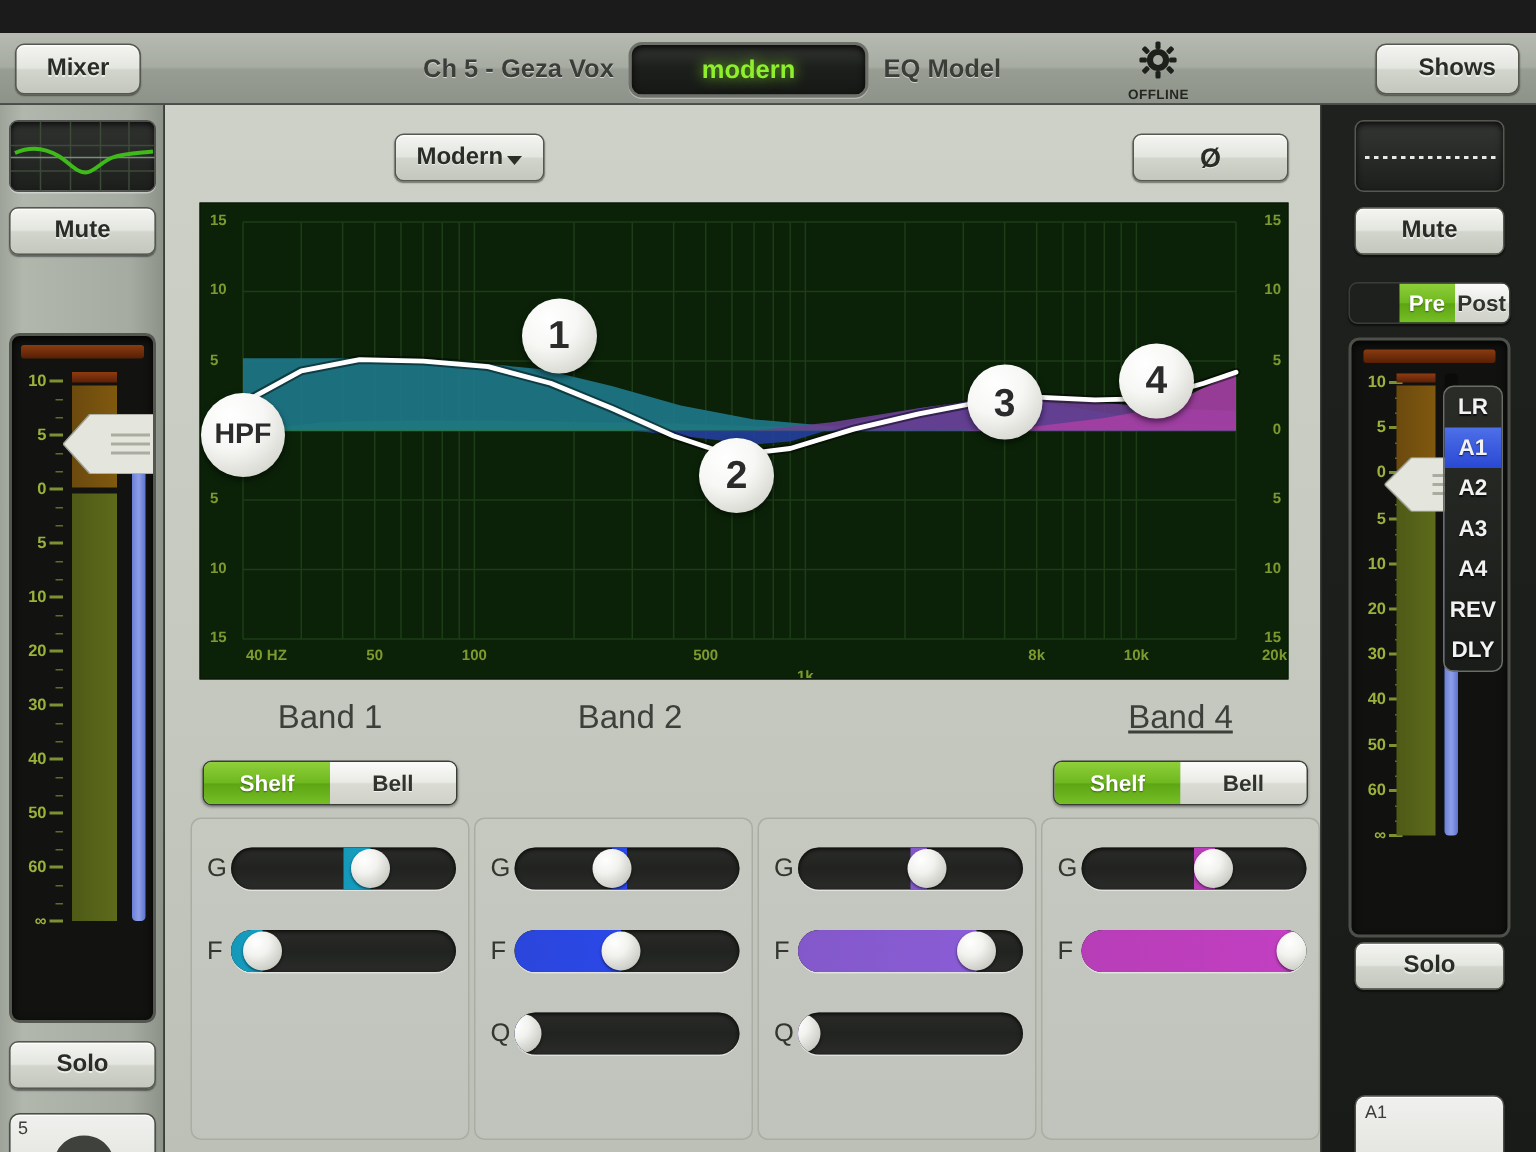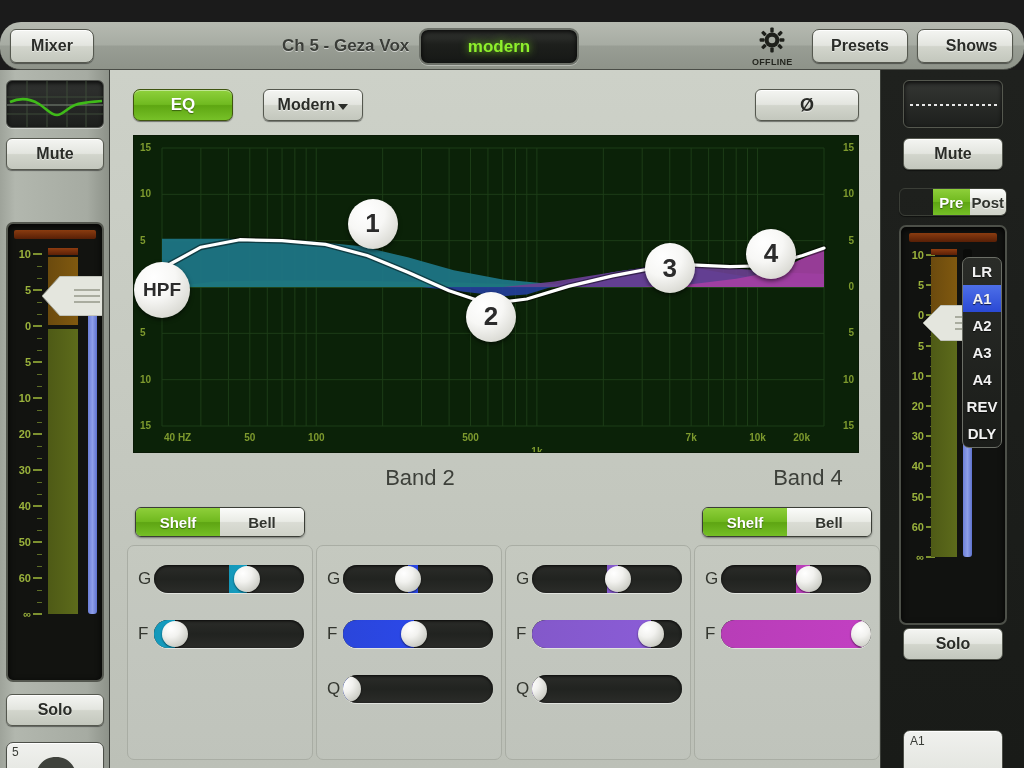--- a/index.html
+++ b/index.html
@@ -27,21 +27,20 @@
   .batt::after { content: ""; position: absolute; right: -3px; top: 3px; width: 2px; height: 5px;
           background: #dcdcdc; border-radius: 0 1px 1px 0; }
   .batt i { position: absolute; left: 1px; top: 1px; bottom: 1px; width: 18px; background: #e8e8e8;
           display: block; border-radius: 1px; }
 
   
   .toolbar {
     position: absolute; left: 0; top: 22px; width: 1024px; height: 48px;
     background: linear-gradient(#b6bab1 0%, #a7aca3 48%, #989d94 52%, #8e9389 100%);
     border-bottom: 1px solid #4a4d47;
-    border-radius: 21px;
   }
   .btn3d {
     background: linear-gradient(#f4f5f2 0%, #e3e5df 48%, #d2d5cc 52%, #c3c7bd 100%);
     border: 1px solid #55584f; border-radius: 7px;
     box-shadow: 0 1px 1px rgba(0,0,0,.45), inset 0 1px 0 rgba(255,255,255,.85);
     color: #2a2c28; font-weight: bold; text-align: center;
     display: flex; align-items: center; justify-content: center; cursor: pointer;
     text-shadow: 0 1px 0 rgba(255,255,255,.6);
   }
   .back-btn { position: absolute; left: 10px; top: 7px; width: 84px; height: 34px;
@@ -206,38 +205,38 @@
 <body>
 
 <div id="app">
 
 
   <div class="toolbar">
     <div class="back-arrow">‹</div>
     <div class="btn3d back-btn">Mixer</div>
     <div class="ch-name">Ch 5 - Geza Vox</div>
     <div class="model-display">modern</div>
+    <div class="eqmodel-lbl">EQ Model</div>
     <div class="offline-wrap">
       <svg width="26" height="26" viewBox="0 0 26 26">
         <g fill="#1e201b">
           <circle cx="13" cy="13" r="7.4"></circle>
           <rect x="11.3" y="0.6" width="3.4" height="5" rx="1"></rect>
           <rect x="11.3" y="20.4" width="3.4" height="5" rx="1"></rect>
           <rect x="0.6" y="11.3" width="5" height="3.4" rx="1"></rect>
           <rect x="20.4" y="11.3" width="5" height="3.4" rx="1"></rect>
           <rect x="3.2" y="3.9" width="3.4" height="5" rx="1" transform="rotate(-45 4.9 6.4)"></rect>
           <rect x="19.4" y="17.1" width="3.4" height="5" rx="1" transform="rotate(-45 21.1 19.6)"></rect>
           <rect x="19.4" y="3.9" width="3.4" height="5" rx="1" transform="rotate(45 21.1 6.4)"></rect>
           <rect x="3.2" y="17.1" width="3.4" height="5" rx="1" transform="rotate(45 4.9 19.6)"></rect>
         </g>
         <circle cx="13" cy="13" r="3.3" fill="#a7aca3"></circle>
       </svg>
       <div class="offline-lbl">OFFLINE</div>
     </div>
-    <div class="btn3d presets-btn">Presets</div>
     <div class="btn3d shows-btn">Shows</div>
   </div>
 
   <div class="strip-left">
     <div class="mini-eq">
       <svg width="98" height="48" viewBox="0 0 98 48">
         <g stroke="#3c4a38" stroke-width="1">
           <line x1="20" y1="0" x2="20" y2="48"></line>
             <line x1="40" y1="0" x2="40" y2="48"></line>
           <line x1="60" y1="0" x2="60" y2="48"></line>
@@ -412,21 +411,20 @@
     </div>
 
     <div class="btn3d rbtn" style="top:558px">Solo</div>
     <div class="aux-box">
       <div class="aux-num">A1</div>
       <div class="aux-lbl">Aux 1</div>
     </div>
   </div>
 
   <div class="main">
-    <div class="eq-btn">EQ</div>
     <div class="btn3d model-sel">
       <span>Modern</span>
       <span class="caret"></span>
     </div>
     <div class="btn3d phase-btn">Ø</div>
 
     <div class="graph">
       <svg id="graph-svg" width="726" height="318" viewBox="0 0 726 318">
           <g stroke="#1d3d17" stroke-width="1">
             <line x1="28" y1="12" x2="28" y2="290"></line>
@@ -487,36 +485,37 @@
           <div class="glabel" style="left: 720px; top: 191.333px; transform: translateX(-100%);">5</div>
           <div class="glabel" style="left: 6px; top: 237.667px;">10</div>
           <div class="glabel" style="left: 720px; top: 237.667px; transform: translateX(-100%);">10</div>
           <div class="glabel" style="left: 6px; top: 284px;">15</div>
           <div class="glabel" style="left: 720px; top: 284px; transform: translateX(-100%);">15</div>
           <div class="glabel" style="left: 30px; top: 296px;">40 HZ</div>
           <div class="glabel" style="left: 115.812px; top: 296px; transform: translateX(-50%);">50</div>
           <div class="glabel" style="left: 182.239px; top: 296px; transform: translateX(-50%);">100</div>
           <div class="glabel" style="left: 336.479px; top: 296px; transform: translateX(-50%);">500</div>
           <div class="glabel" style="left: 402.906px; top: 310px; transform: translateX(-50%);">1k</div>
-          <div class="glabel" style="left: 557.145px; top: 296px; transform: translateX(-50%);">7k</div>
+          <div class="glabel" style="left: 557.145px; top: 296px; transform: translateX(-50%);">8k</div>
           <div class="glabel" style="left: 623.573px; top: 296px; transform: translateX(-50%);">10k</div>
-          <div class="glabel" style="left: 676px; top: 296px; transform: translateX(-100%);">20k</div>
+          <div class="glabel" style="left: 724px; top: 296px; transform: translateX(-100%);">20k</div>
         </div>
       <div id="graph-nodes">
           <div class="node" style="width: 56px; height: 56px; left: 0px; top: 125.78px; font-size: 19px;">HPF</div>
           <div class="node" style="width: 50px; height: 50px; left: 213.57px; top: 62.9867px; font-size: 26px;">1</div>
           <div class="node" style="width: 50px; height: 50px; left: 332.094px; top: 155.653px; font-size: 26px;">2</div>
           <div class="node" style="width: 50px; height: 50px; left: 510.761px; top: 107.467px; font-size: 26px;">3</div>
           <div class="node" style="width: 50px; height: 50px; left: 611.967px; top: 92.64px; font-size: 26px;">4</div>
         </div>
     </div>
 
     <div class="band-titles" id="band-titles">
+        <div class="band-title" style="left: 20px;">Band 1</div>
         <div class="band-title" style="left: 220px;">Band 2</div>
-        <div class="band-title" style="left: 608px;">Band 4</div>
+        <div class="band-title" style="left: 587px; text-decoration: underline;">Band 4</div>
       </div>
     <div id="band-toggles">
         <div class="sb-toggle" style="left: 25px;">
           <div class="seg on">Shelf</div>
           <div class="seg off">Bell</div>
         </div>
         <div class="sb-toggle" style="left: 592px;">
           <div class="seg on">Shelf</div>
           <div class="seg off">Bell</div>
         </div>

